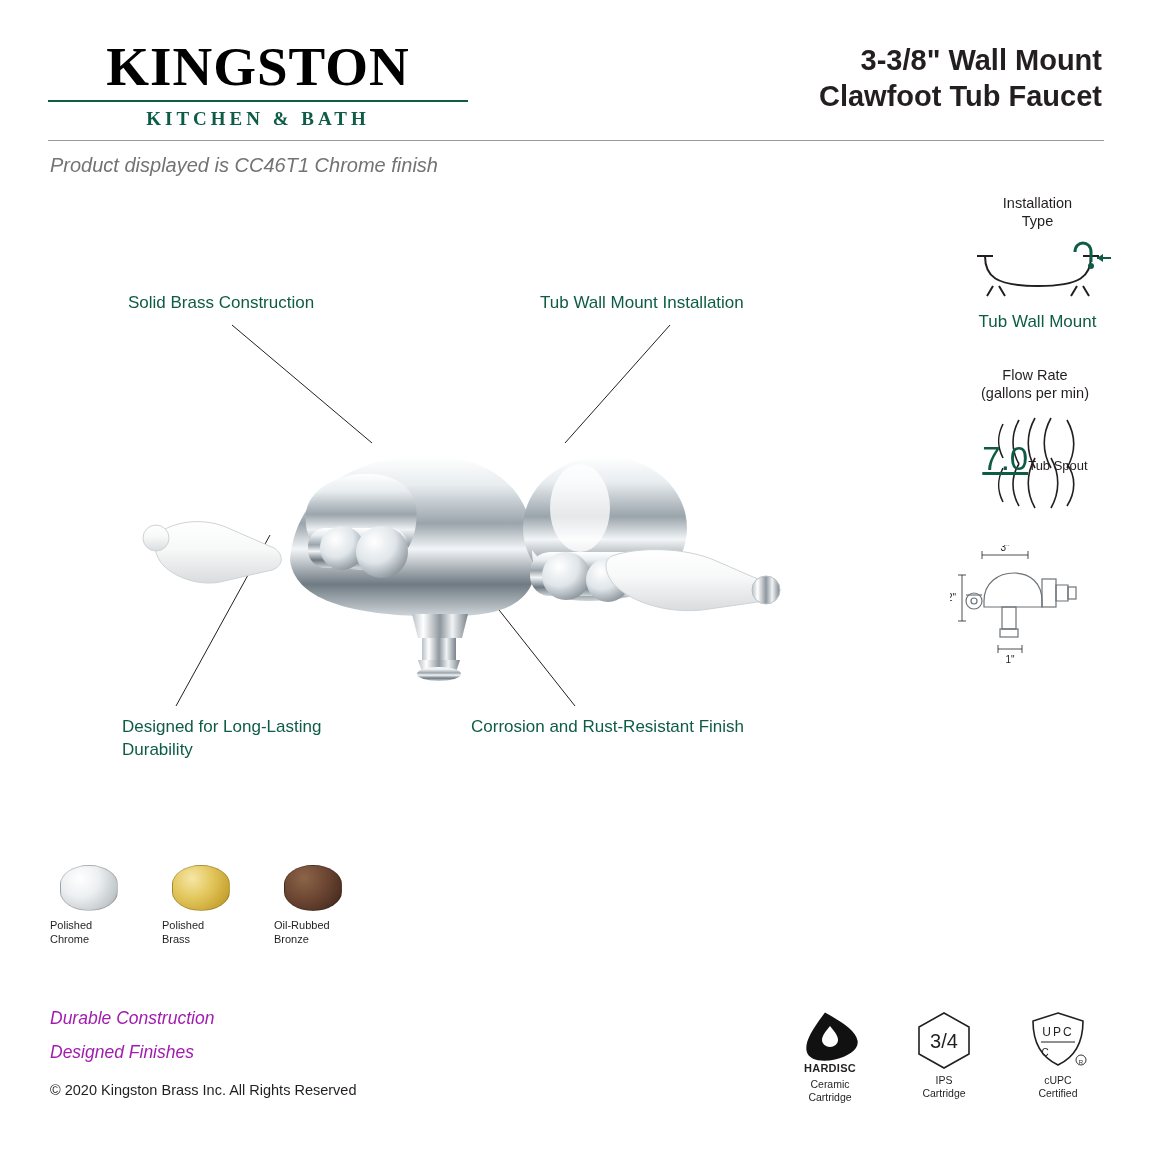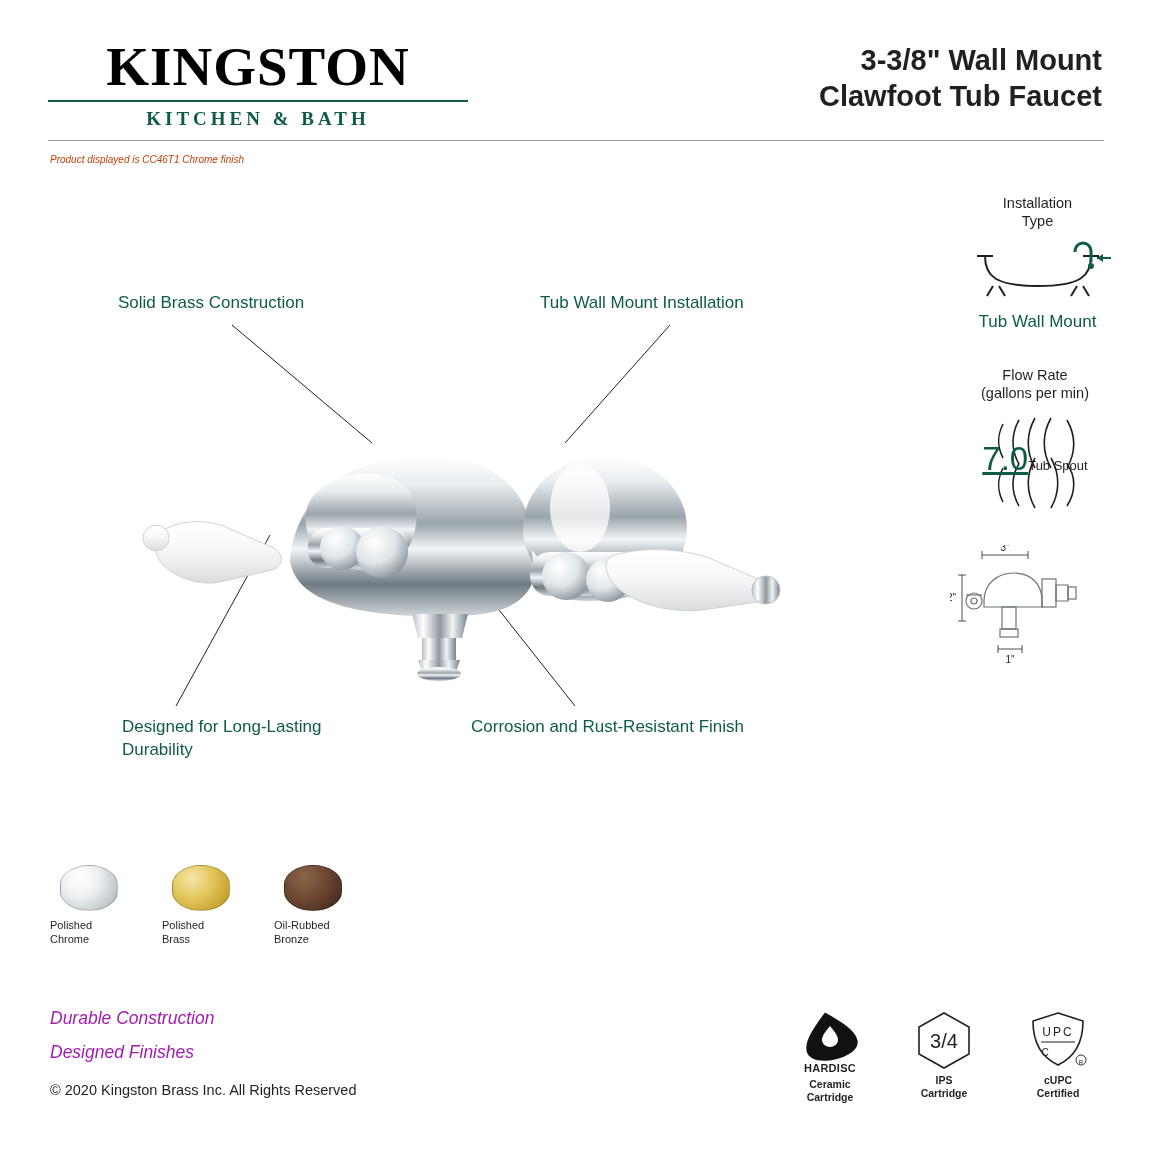--- a/index.html
+++ b/index.html
@@ -41,31 +41,31 @@
     font-weight: bold;
     line-height: 1.25;
     color: #231f20;
   }
   .header-rule {
     position: absolute; left: 48px; top: 140px; width: 1056px;
     height: 1px; background: #9b9b9b;
   }
   .product-note {
     position: absolute; left: 50px; top: 154px;
-    font-size: 10px; font-style: italic; color: #c2410c;
+    font-size: 20px; font-style: italic; color: #737373;
   }
 
   
   .callout {
     position: absolute;
     color: #0e5c46;
     font-size: 17px;
     line-height: 1.35;
   }
-  #callout-solid-brass { left: 118px; top: 292px; }
+  #callout-solid-brass { left: 128px; top: 292px; }
   #callout-wall-mount { left: 540px; top: 292px; }
   #callout-durability { left: 122px; top: 716px; width: 260px; }
   #callout-rust { left: 471px; top: 716px; }
 
   .leader { position: absolute; overflow: visible; }
 
   
   .product { position: absolute; left: 60px; top: 400px; width: 740px; height: 300px; }
 
   
@@ -102,21 +102,21 @@
   #footer-line2 { top: 1042px; }
   .copyright {
     position: absolute; left: 50px; top: 1082px;
     font-size: 14.5px; color: #231f20;
   }
   .certs {
     position: absolute; right: 48px; top: 1010px;
     display: flex; align-items: flex-start; gap: 22px;
   }
   .cert { width: 92px; text-align: center; }
-  .cert-caption { font-size: 10.5px; line-height: 1.25; margin-top: 4px; color: #231f20; font-weight: bold; }
+  .cert-caption { font-size: 10.5px; line-height: 1.25; margin-top: 4px; color: #231f20; }
   .cert-bold { font-weight: bold; font-size: 11px; letter-spacing: .3px; }
 </style>
 </head>
 <body>
 
 <div class="page">
 
   <div class="brand">
     <div class="brand-name">KINGSTON</div>
     <div class="brand-rule"></div>

